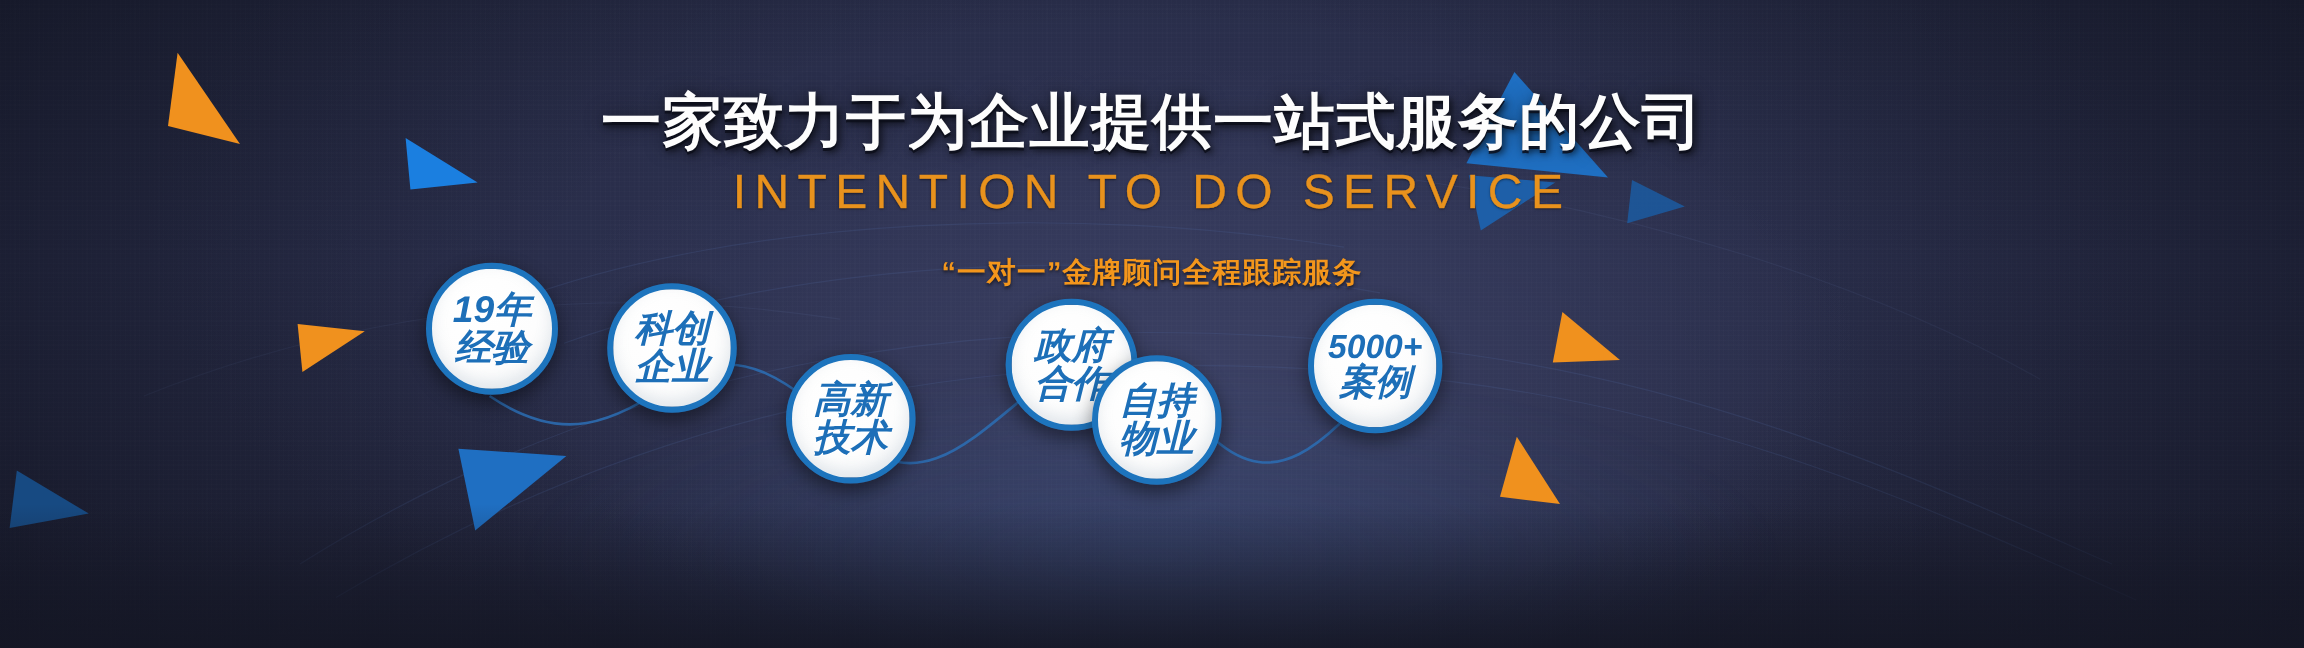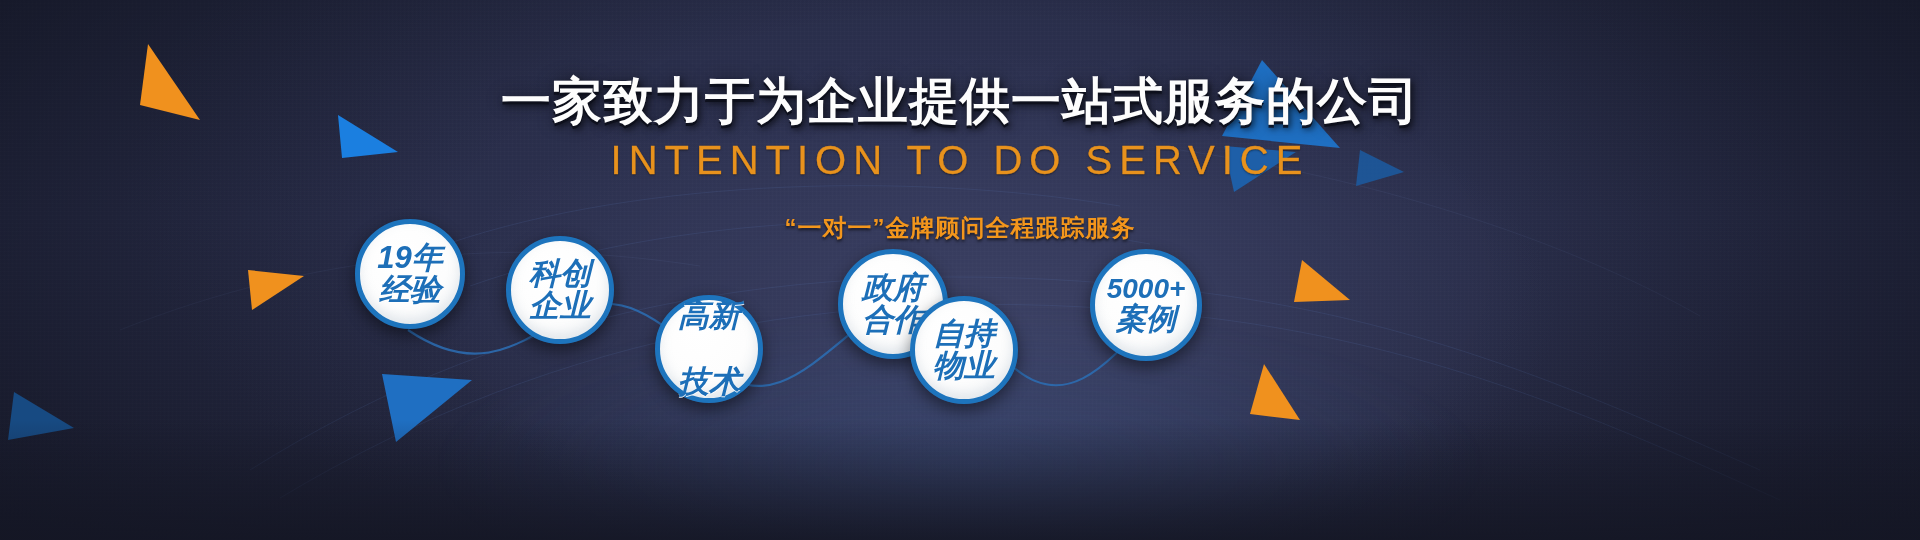--- a/index.html
+++ b/index.html
@@ -166,21 +166,21 @@
 
   <div id="badge-layer">
       <div class="badge sz-a" style="left: 355px; top: 219px; width: 110px; height: 110px;">
         <div class="ln">19年</div>
         <div class="ln">经验</div>
       </div>
       <div class="badge sz-a" style="left: 506px; top: 236px; width: 108px; height: 108px;">
         <div class="ln">科创</div>
         <div class="ln">企业</div>
       </div>
-      <div class="badge sz-a" style="left: 655px; top: 295px; width: 108px; height: 108px; justify-content: space-between;">
+      <div class="badge sz-a" style="left: 655px; top: 295px; width: 108px; height: 108px;">
         <div class="ln">高新</div>
         <div class="ln">技术</div>
       </div>
       <div class="badge sz-a" style="left: 838px; top: 249px; width: 110px; height: 110px;">
         <div class="ln">政府</div>
         <div class="ln">合作</div>
       </div>
       <div class="badge sz-a" style="left: 910px; top: 296px; width: 108px; height: 108px;">
         <div class="ln">自持</div>
         <div class="ln">物业</div>

